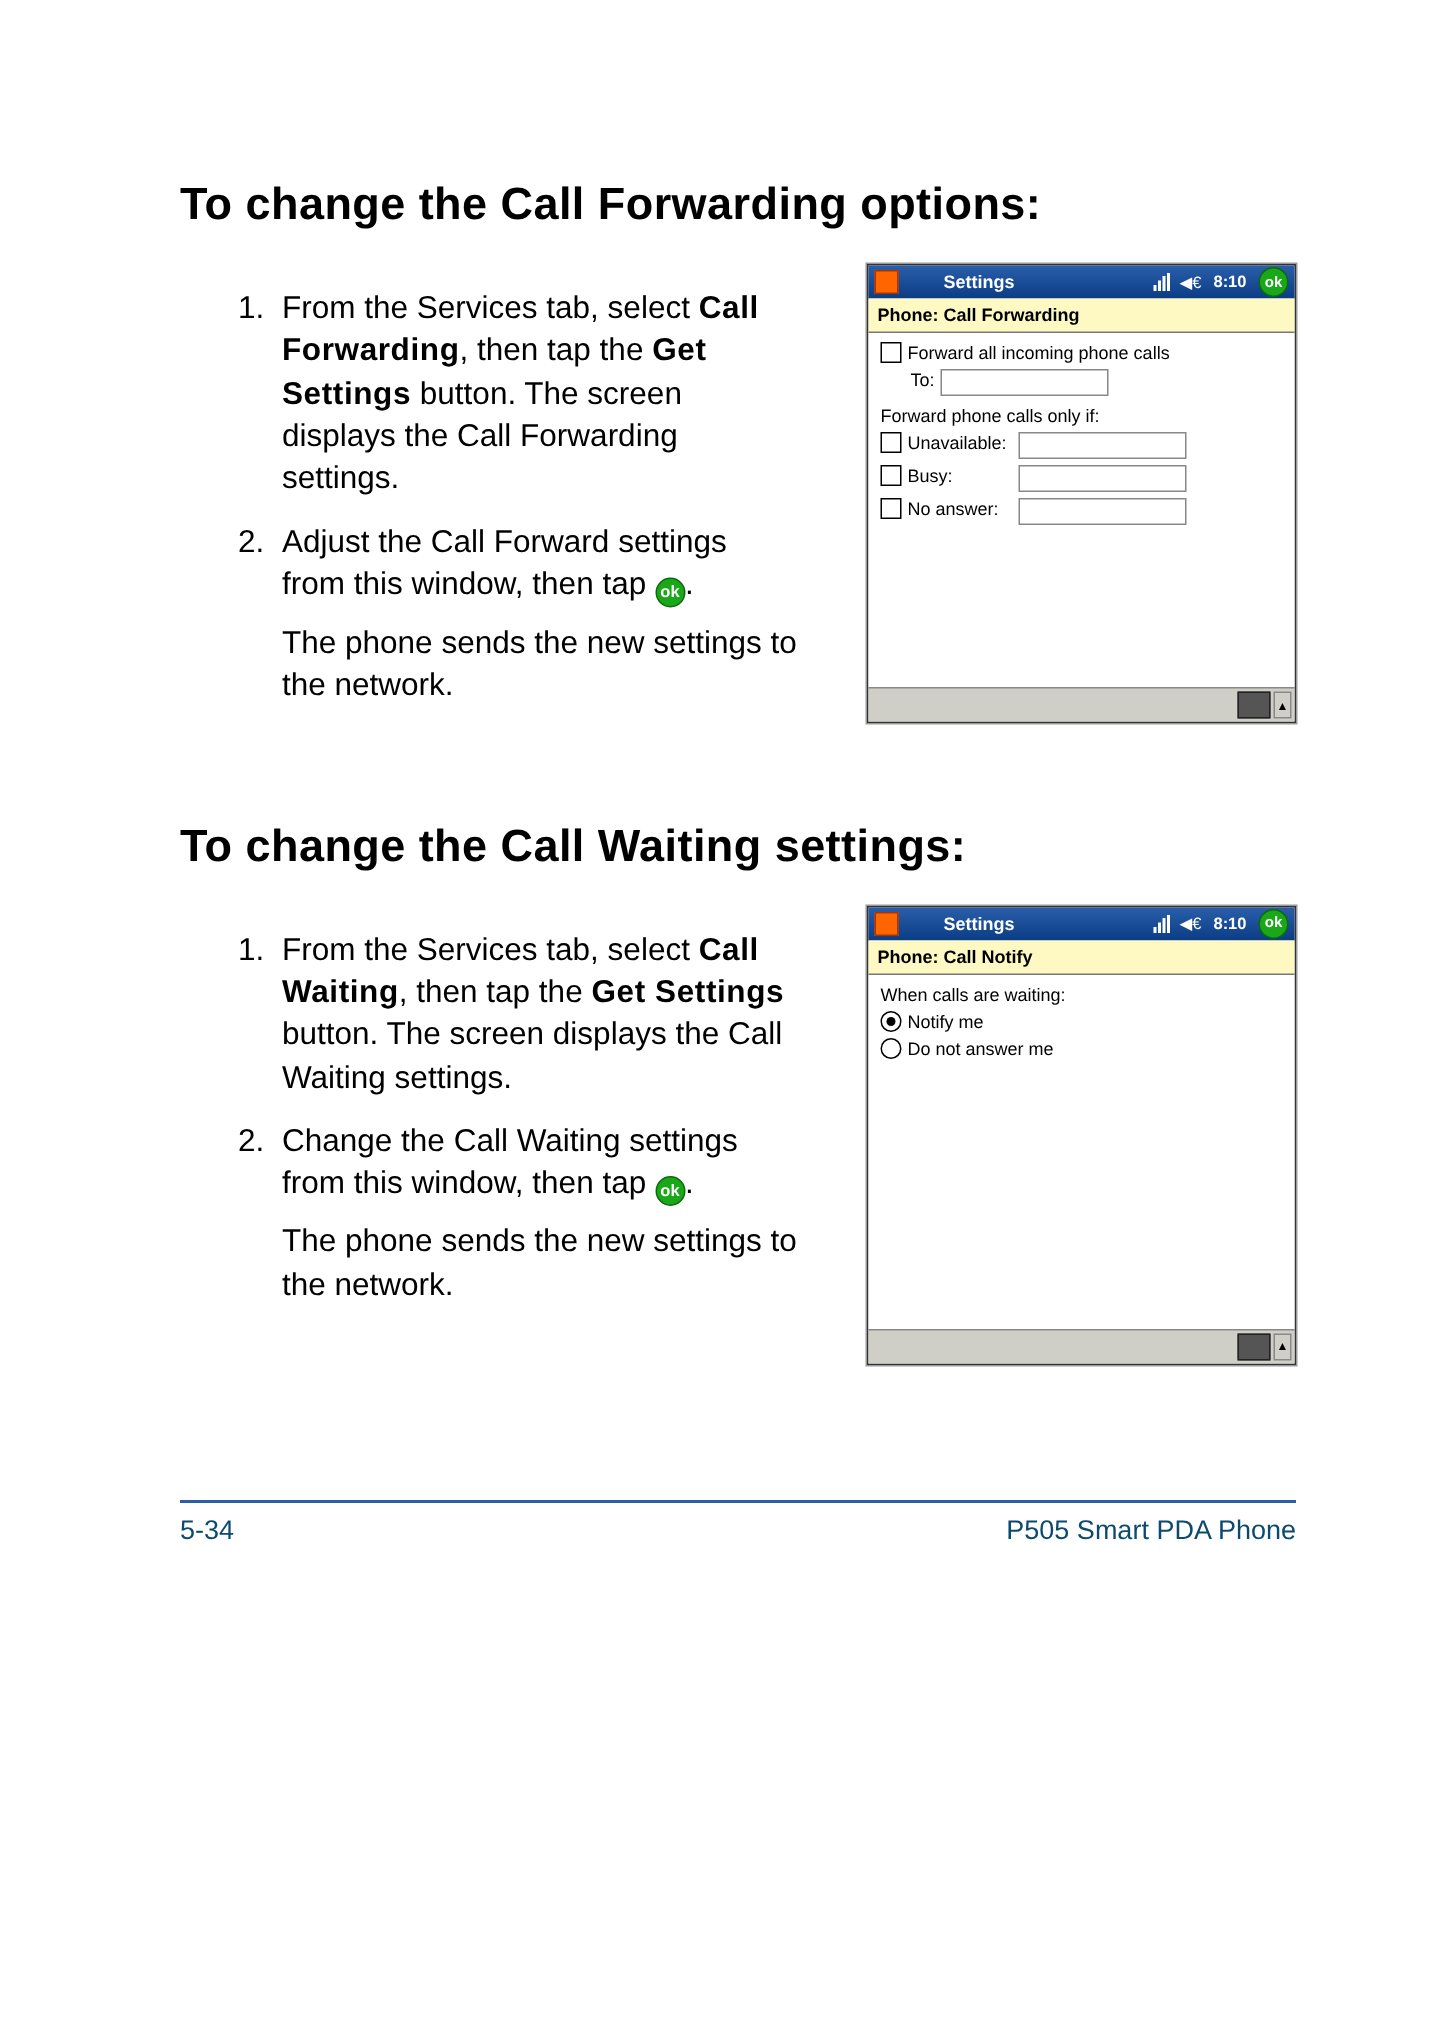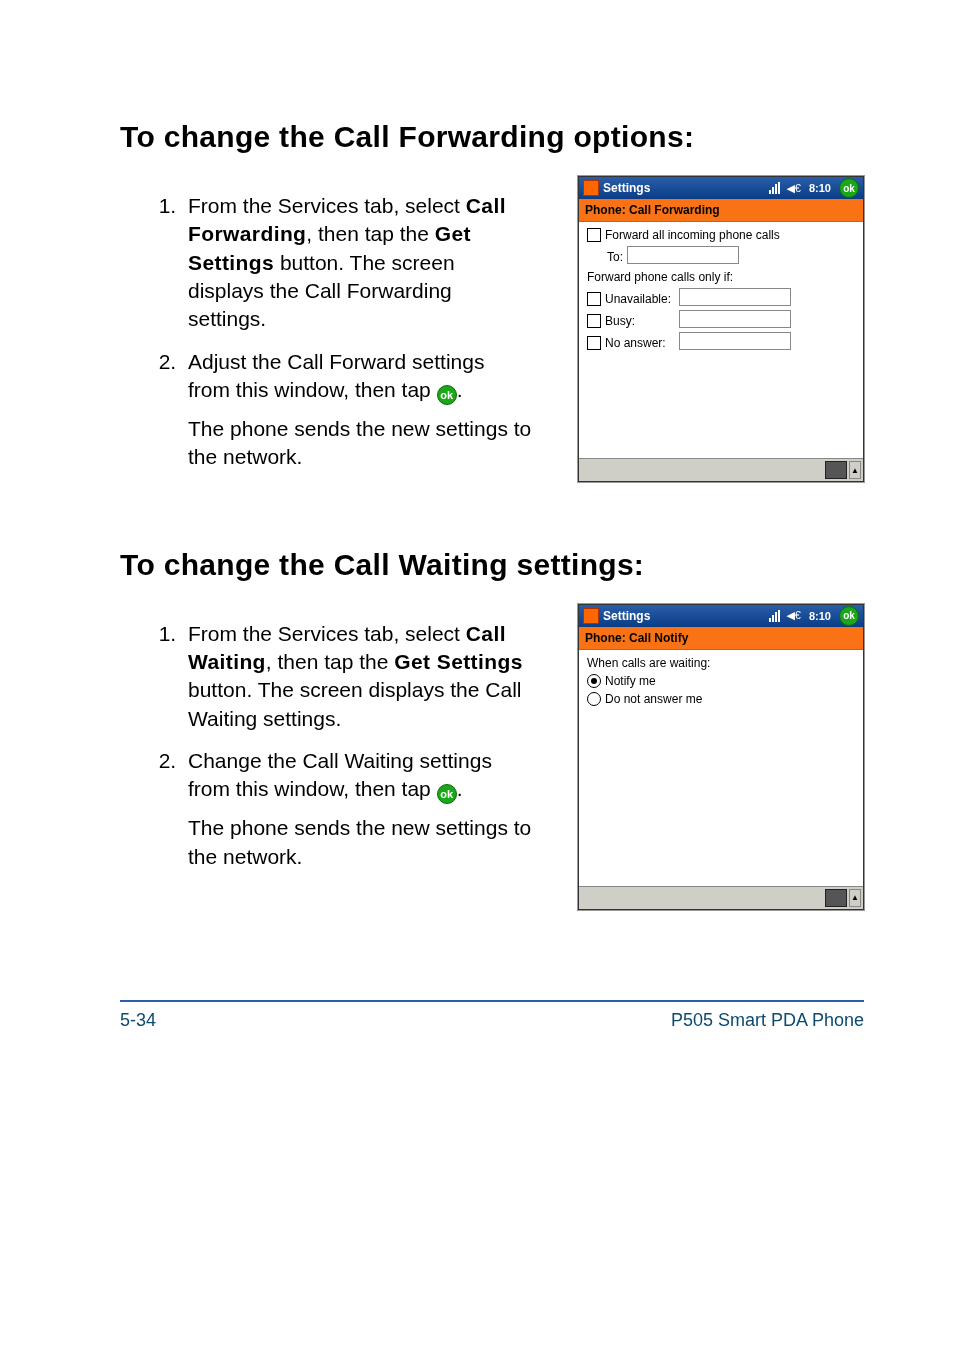--- a/index.html
+++ b/index.html
@@ -88,20 +88,21 @@
     width: 16px;
     height: 16px;
     background: #ff6600;
     border: 1px solid #aa3300;
     box-sizing: border-box;
     display: inline-block;
   }
   .titlebar .title {
     font-weight: bold;
     flex: 1;
+    margin-left: 26px;
   }
   .titlebar .sig {
     display: inline-flex;
     align-items: flex-end;
     gap: 1px;
     height: 12px;
   }
   .titlebar .sig span {
     width: 2px;
     background: #fff;
@@ -124,37 +125,37 @@
     color: #fff;
     font-size: 10px;
     font-weight: bold;
     display: flex;
     align-items: center;
     justify-content: center;
     border: 1px solid #0b6b0b;
     margin-left: 4px;
   }
   .subhead {
-    background: #f97316;
+    background: #fef9c3;
     border-bottom: 1px solid #777;
     font-weight: bold;
     font-size: 12px;
     padding: 4px 6px;
     color: #000;
   }
   .content {
     padding: 6px 8px;
     height: 236px;
     box-sizing: border-box;
     background: #fff;
     color: #000;
   }
   .row {
     display: flex;
-    align-items: flex-end;
+    align-items: flex-start;
     margin-bottom: 4px;
     gap: 4px;
   }
   .cb {
     width: 12px;
     height: 12px;
     border: 1px solid #000;
     flex: 0 0 auto;
   }
   .rb {

